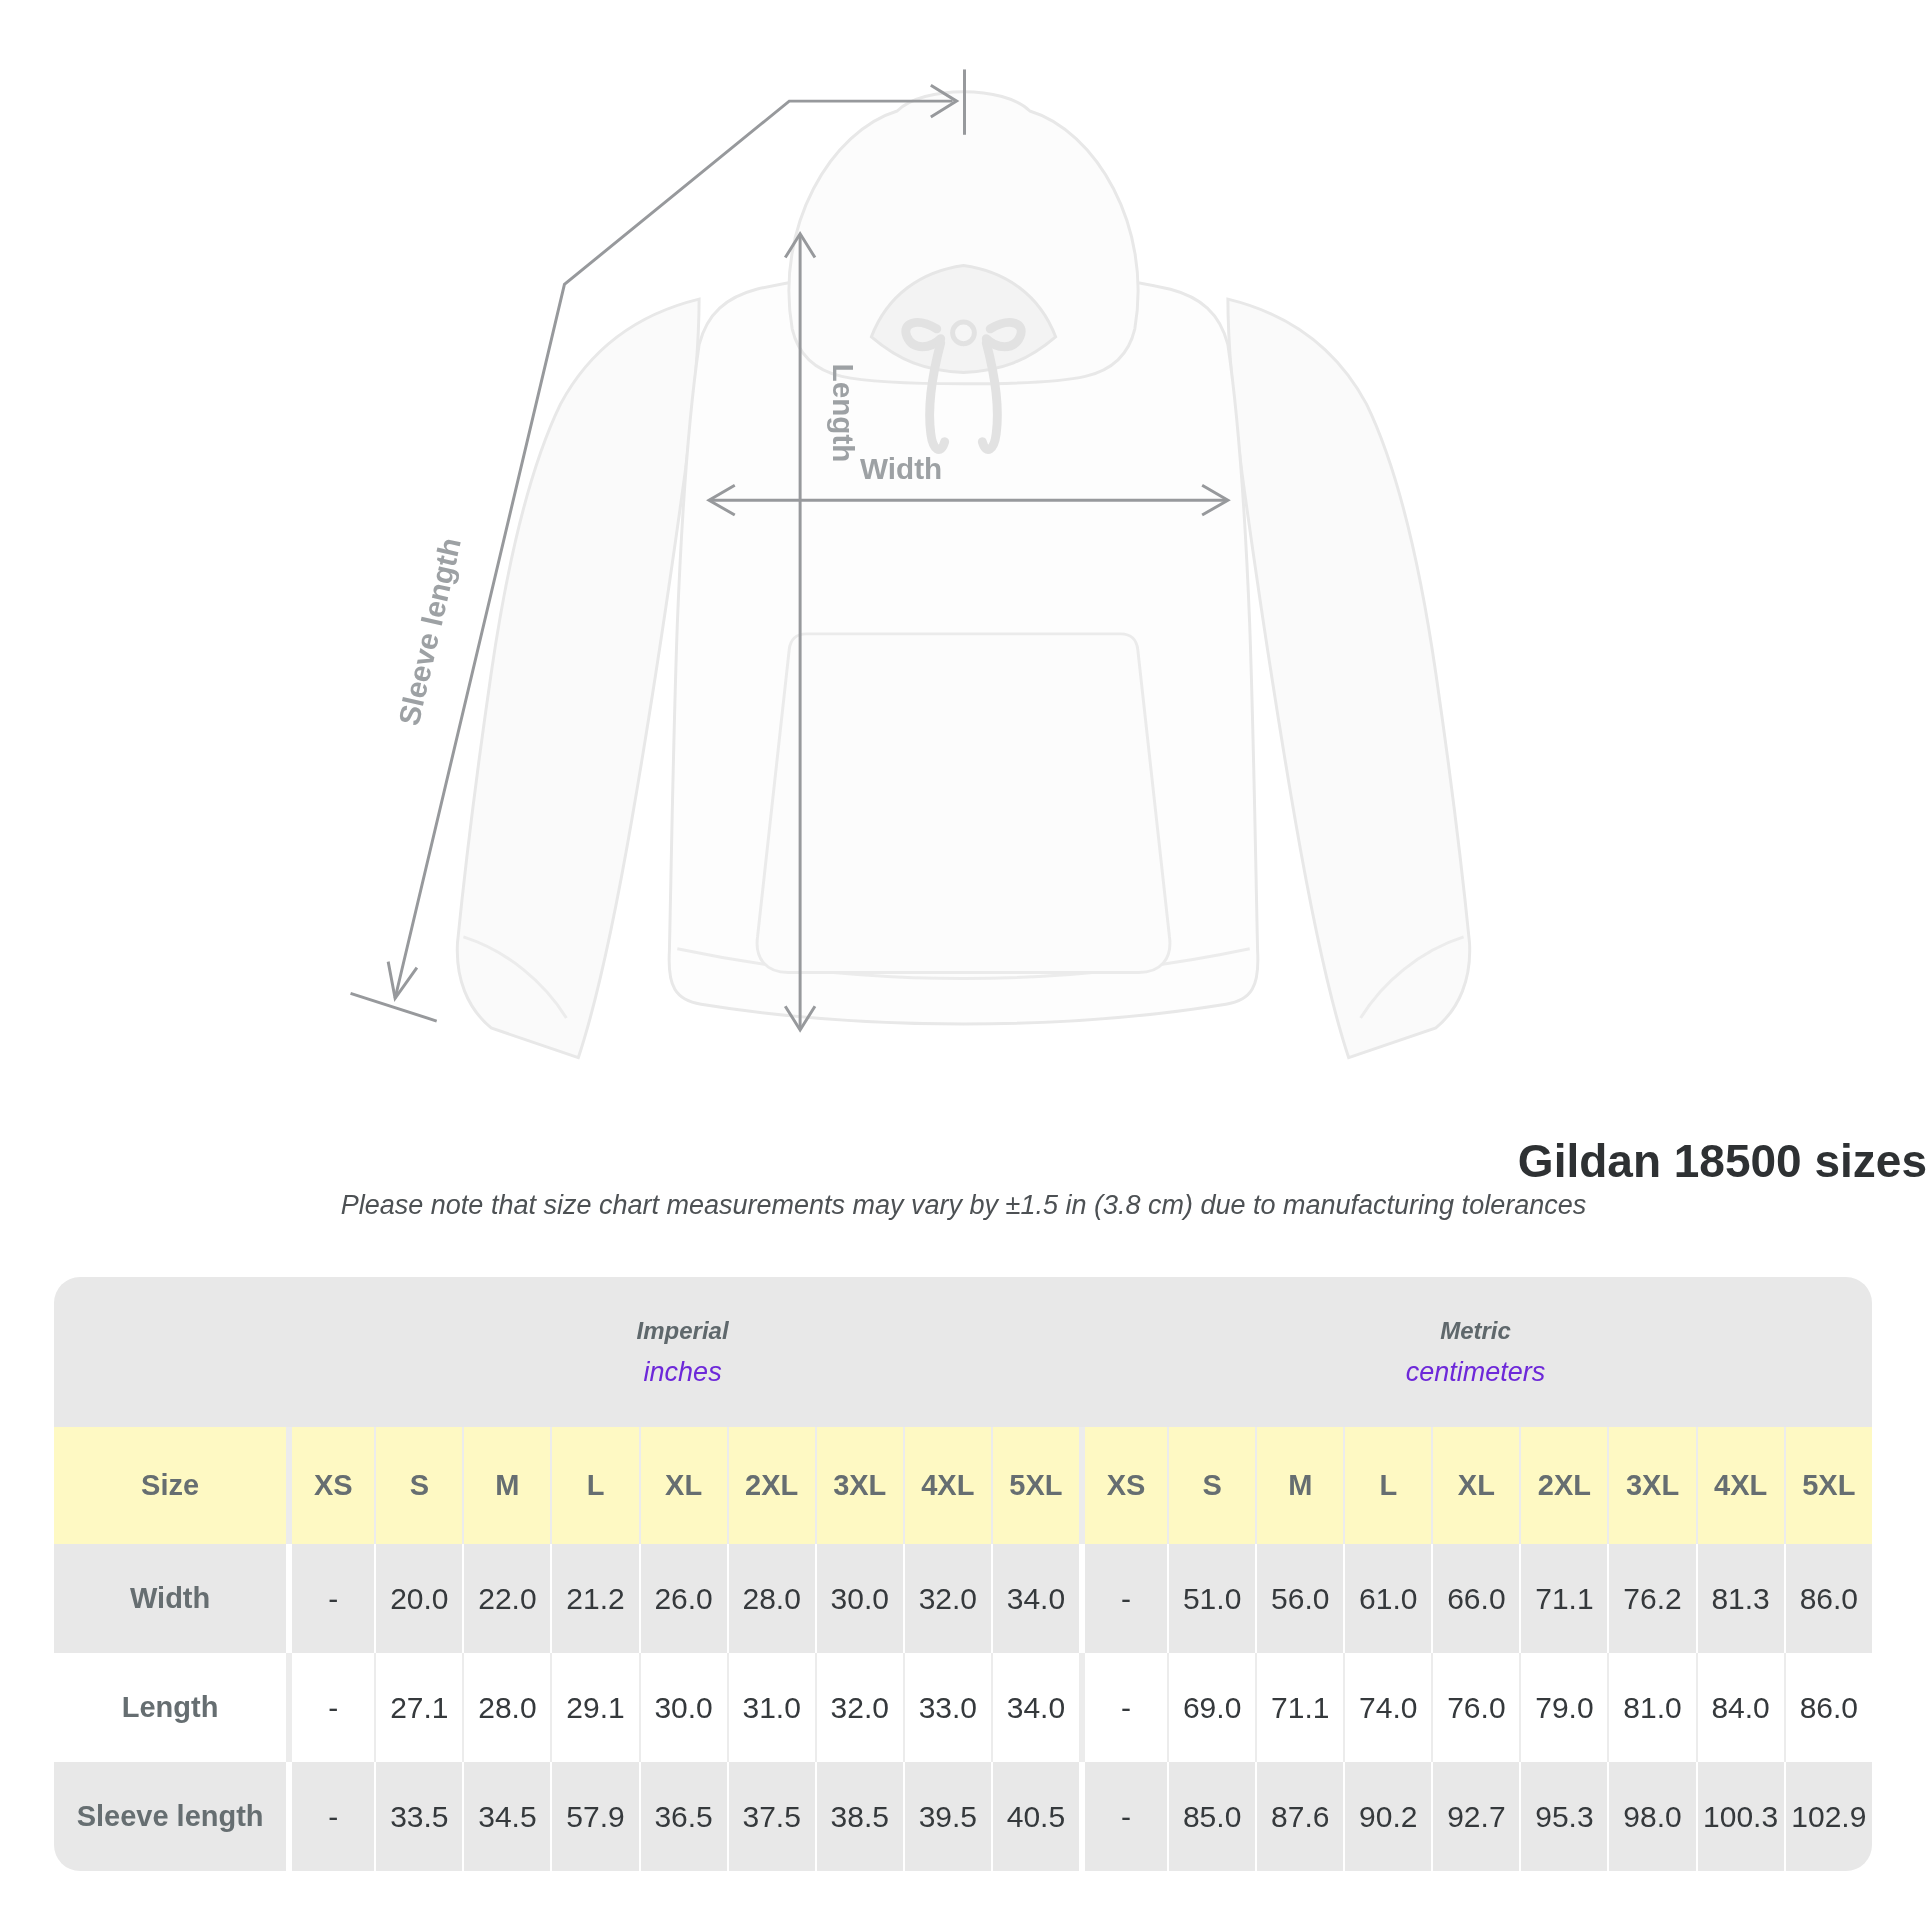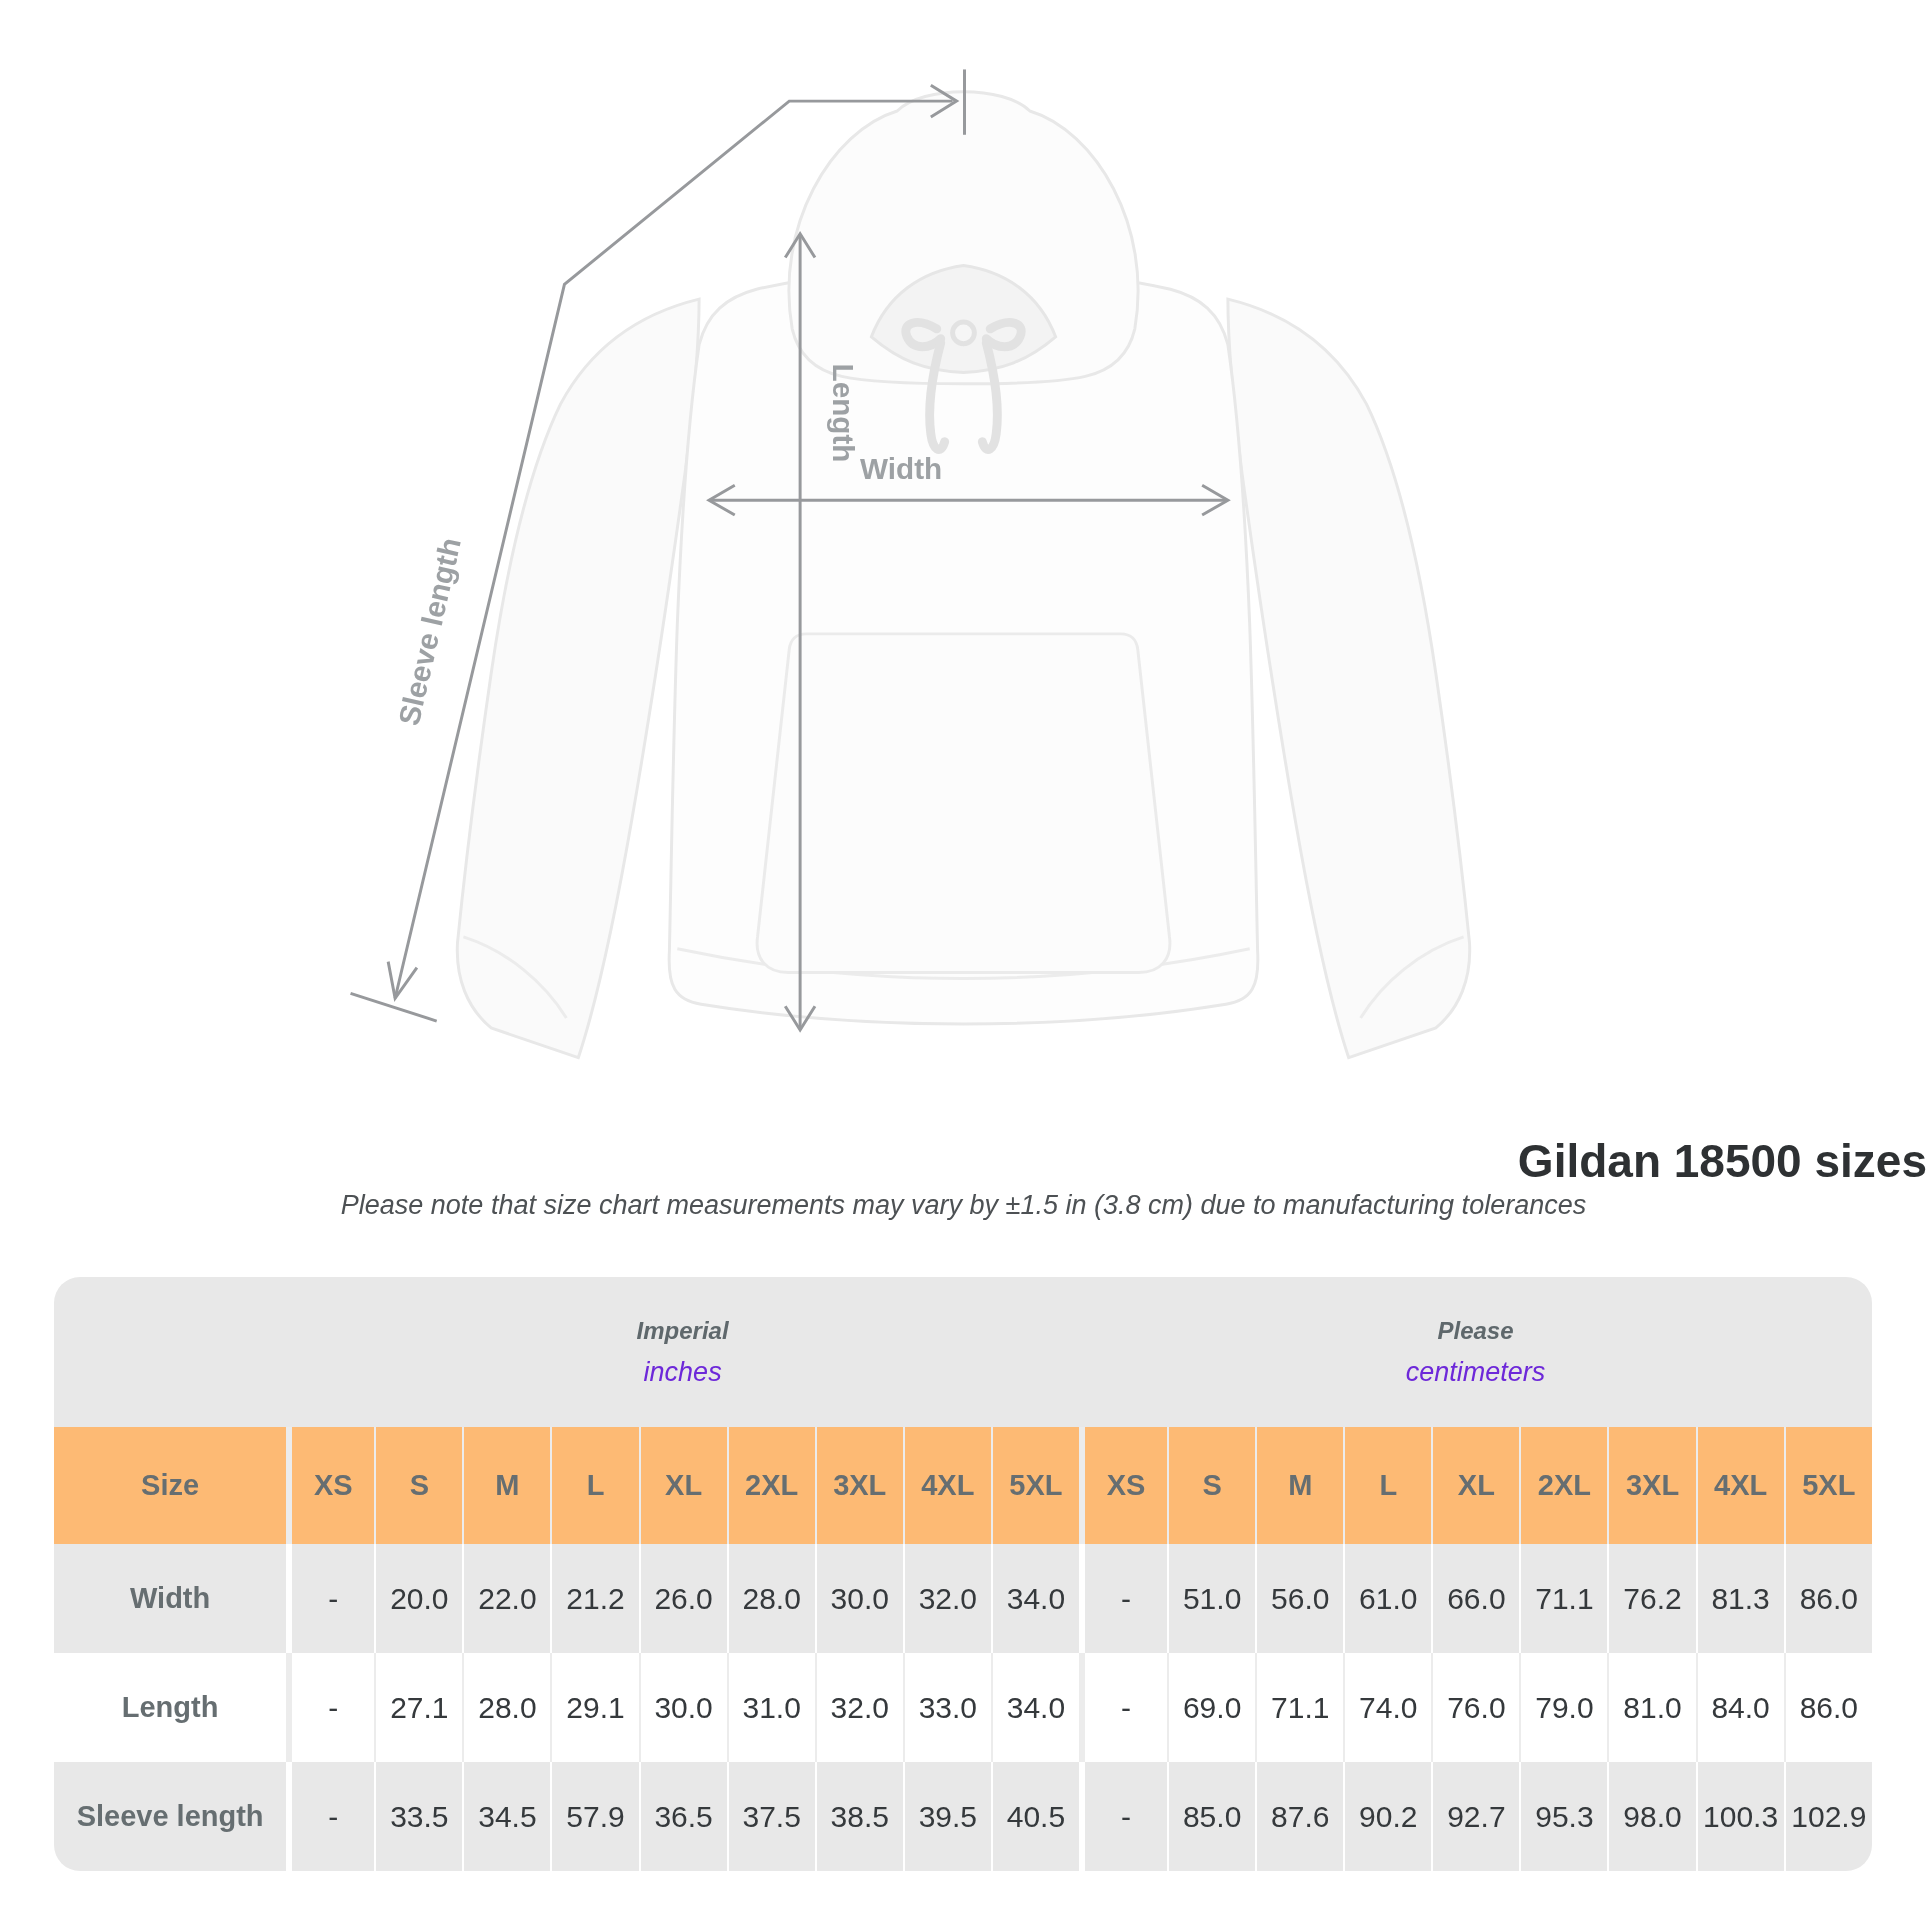--- a/index.html
+++ b/index.html
@@ -18,21 +18,21 @@
     border-radius:26px;overflow:hidden;}
   table{width:100%;border-collapse:separate;border-spacing:0;table-layout:fixed;}
   col.c-label{width:232px;}
   col.c-size{width:88px;}
   th,td{padding:0;text-align:center;vertical-align:middle;font-weight:normal;}
 
   tr.units-row th{height:150px;background:#e8e8e8;}
   .unit-name{font-size:24px;font-weight:bold;font-style:italic;color:#5f686c;}
   .unit-sub{font-size:27px;font-style:italic;color:#6d28d9;margin-top:12px;}
 
-  tr.sizes-row th{height:117px;background:#fdba74;font-size:29px;font-weight:bold;
+  tr.sizes-row th{height:117px;background:#fef9c3;font-size:29px;font-weight:bold;
     color:#666e71;border-left:2px solid #ececec;}
   tr.sizes-row th.size-col{border-left:none;}
   tr.sizes-row th.group-start{border-left-width:6px;}
 
   tbody tr{height:109px;}
   tbody th.row-label{font-size:29px;font-weight:bold;color:#666e71;}
   tbody td{font-size:30px;color:#35393c;}
   tr.row-gray th,tr.row-gray td{background:#e8e8e8;}
   tr.row-gray td{border-left:2px solid #ffffff;}
   tr.row-white th,tr.row-white td{background:#ffffff;}
@@ -127,21 +127,21 @@
         <col class="c-size">
     </colgroup>
     <thead>
       <tr class="units-row">
         <th></th>
         <th colspan="9">
           <div class="unit-name">Imperial</div>
           <div class="unit-sub">inches</div>
         </th>
         <th colspan="9">
-          <div class="unit-name">Please</div>
+          <div class="unit-name">Metric</div>
           <div class="unit-sub">centimeters</div>
         </th>
       </tr>
       <tr class="sizes-row">
         <th class="size-col">Size</th>
         <th class="group-start">XS</th>
         <th>S</th>
         <th>M</th>
         <th>L</th>
         <th>XL</th>

